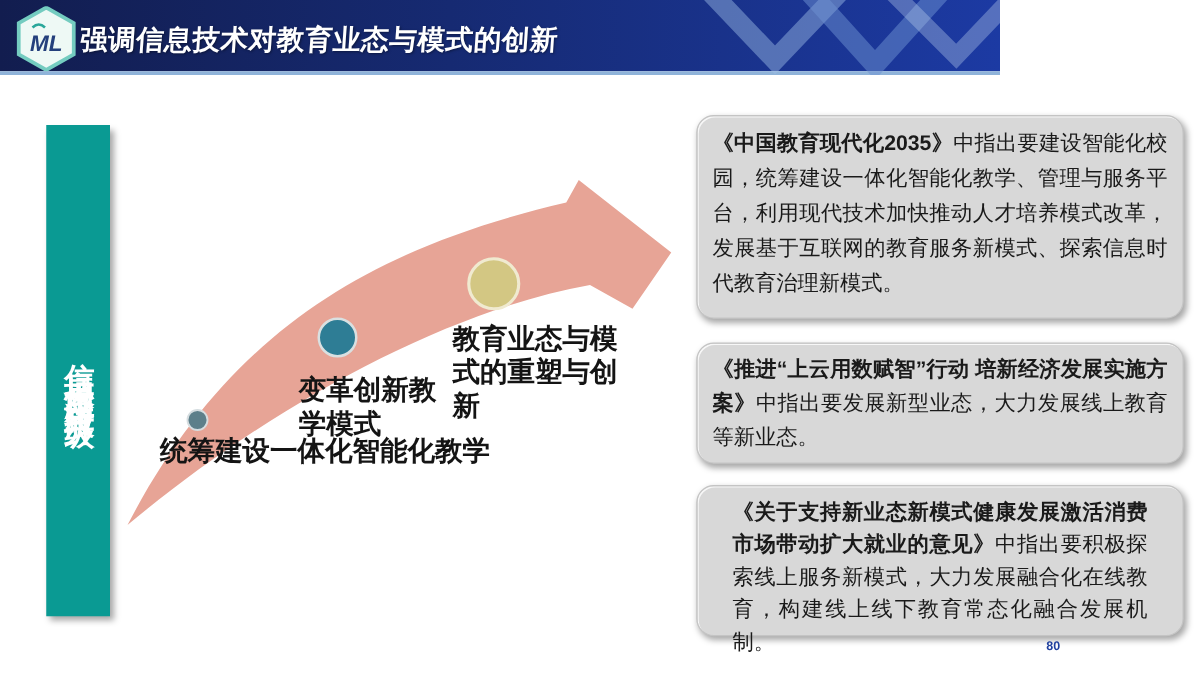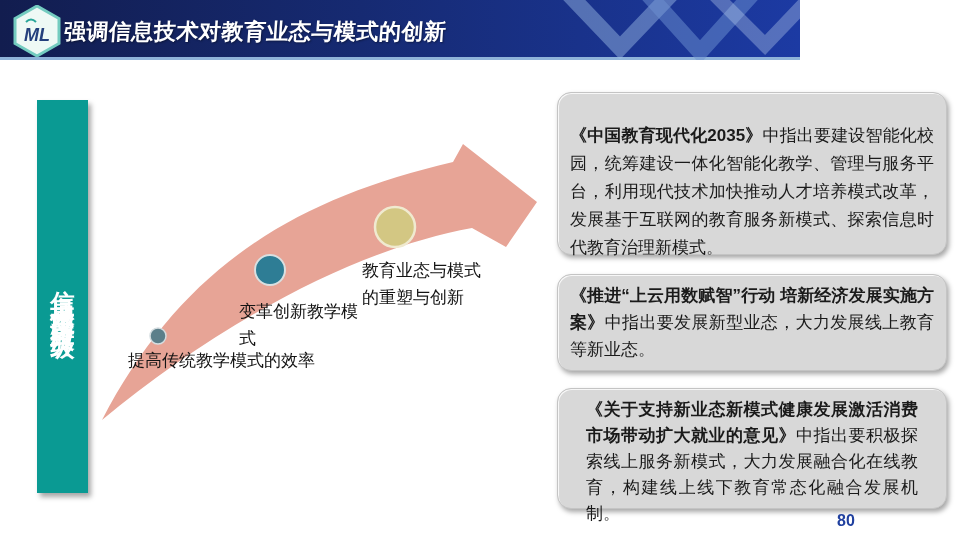--- a/index.html
+++ b/index.html
@@ -40,48 +40,49 @@
   }
   .side-bar-text {
     writing-mode: vertical-rl; text-orientation: upright;
     color: #ffffff; font-size: 24px; font-weight: 700;
     letter-spacing: 5px; white-space: nowrap;
   }
 
   
   .diagram-svg { position: absolute; left: 90px; top: 130px; }
   .stage-label {
-    position: absolute; color: #141414; font-size: 17px;
+    position: absolute; color: #141414; font-size: 22px;
     line-height: 27px;
+    font-weight: bold;
   }
   .stage-label-1 { left: 128px; top: 347px; white-space: nowrap; }
   .stage-label-2 { left: 239px; top: 298px; width: 128px; }
   .stage-label-3 { left: 362px; top: 257px; width: 132px; }
 
   
   .card {
     position: absolute; left: 557px; width: 390px;
     background: #d8d8d8;
     border-radius: 14px;
     border: 1px solid #c4c4c4;
     box-shadow: 2px 3px 5px rgba(0,0,0,0.35), inset 1px 1px 0 rgba(255,255,255,0.8);
     color: #1a1a1a;
     text-align: justify;
-    padding: 29px 12px;
+    padding: 8px 12px;
     font-size: 17px; line-height: 28px;
   }
   .card-1 { top: 92px;  height: 163px; }
   .card-2 { top: 274px; height: 97px;  line-height: 27px; padding: 7px 12px; }
   .card-3 { top: 388px; height: 121px; line-height: 26px; padding: 8px 28px; }
   .card b { font-weight: 700; }
 
   
   .page-number {
     position: absolute; left: 837px; top: 512px;
-    color: #20409f; font-size: 16px; font-weight: 700;
+    color: #20409f; font-size: 10px; font-weight: 700;
   }
 </style>
 </head>
 <body>
 
 <div class="header">
   <svg class="chevrons" width="260" height="60" viewBox="0 0 260 60">
     <polyline points="20,-15 80,48 140,-15" fill="none" stroke="rgba(160,190,230,0.45)" stroke-width="16"></polyline>
     <polyline points="95,-20 160,52 225,-20" fill="none" stroke="rgba(110,145,210,0.5)" stroke-width="16"></polyline>
     <polyline points="170,-10 225,45 285,-18" fill="none" stroke="rgba(195,215,240,0.35)" stroke-width="14"></polyline>
@@ -102,21 +103,21 @@
   <span class="side-bar-text">信息技术应用转段升级</span>
 </div>
 
 <svg class="diagram-svg" width="460" height="312" viewBox="0 0 460 312">
   <path d="M12,290 C90,140 200,70 363,32 L373,14 L447,72 L416,117 L382,98 C260,120 120,200 12,290 Z" fill="#e7a496"></path>
   <circle cx="68" cy="206" r="8" stroke="#d5dde0" stroke-width="1.5" fill="#5c7f8a"></circle>
   <circle cx="180" cy="140" r="15" stroke="#d9e0e1" stroke-width="2" fill="#2e7d95"></circle>
   <circle cx="305" cy="97" r="20" stroke="#f0ead0" stroke-width="2.5" fill="#d3c783"></circle>
 </svg>
 
-<div class="stage-label stage-label-1">提高传统教学模式的效率</div>
+<div class="stage-label stage-label-1">统筹建设一体化智能化教学</div>
 <div class="stage-label stage-label-2">变革创新教学模式</div>
 <div class="stage-label stage-label-3">教育业态与模式的重塑与创新</div>
 
 <div class="card card-1">
   <b>《中国教育现代化2035》</b><span>中指出要建设智能化校园，统筹建设一体化智能化教学、管理与服务平台，利用现代技术加快推动人才培养模式改革，发展基于互联网的教育服务新模式、探索信息时代教育治理新模式。</span>
 </div>
 
 <div class="card card-2">
   <b>《推进“上云用数赋智”行动 培新经济发展实施方案》</b><span>中指出要发展新型业态，大力发展线上教育等新业态。</span>
 </div>

